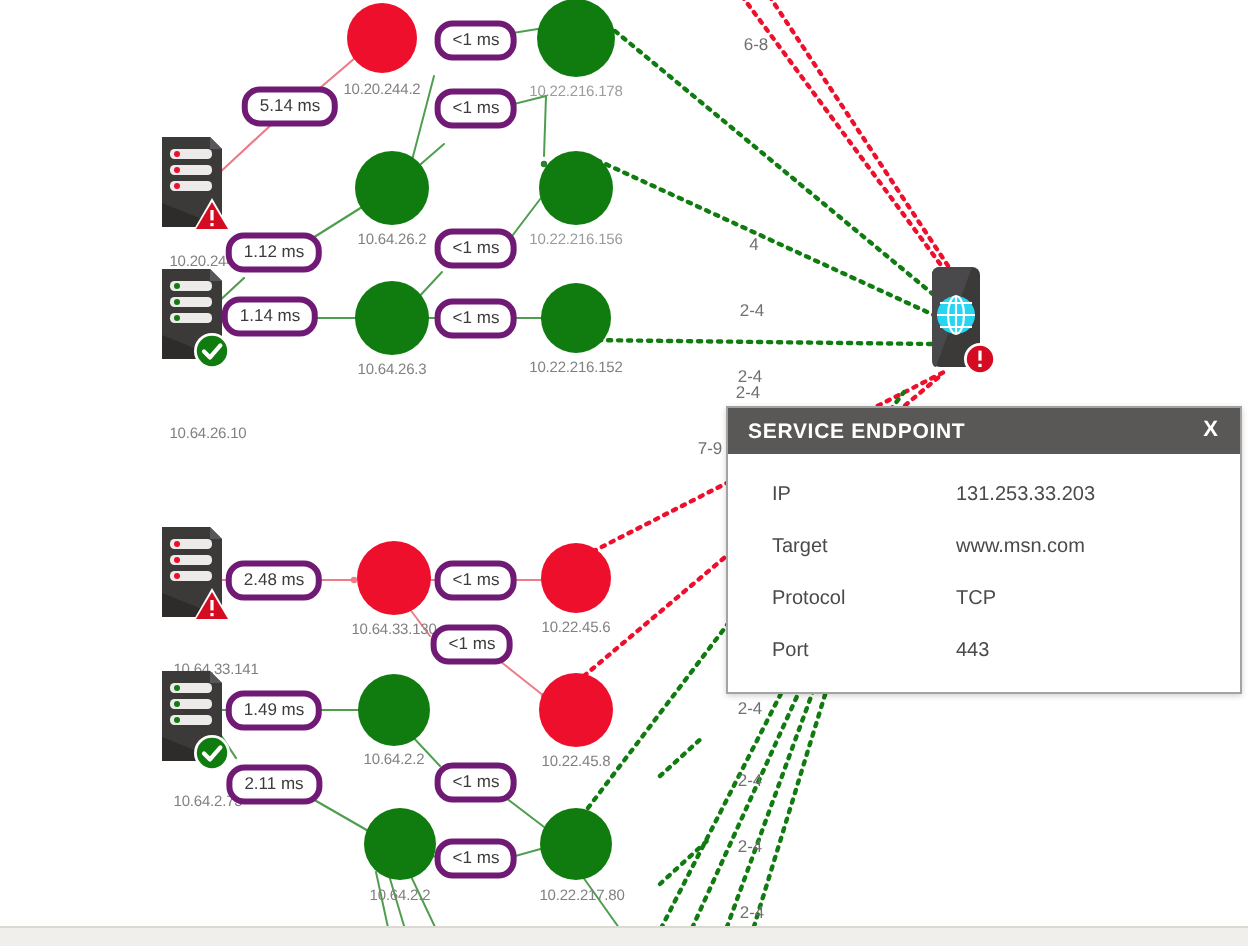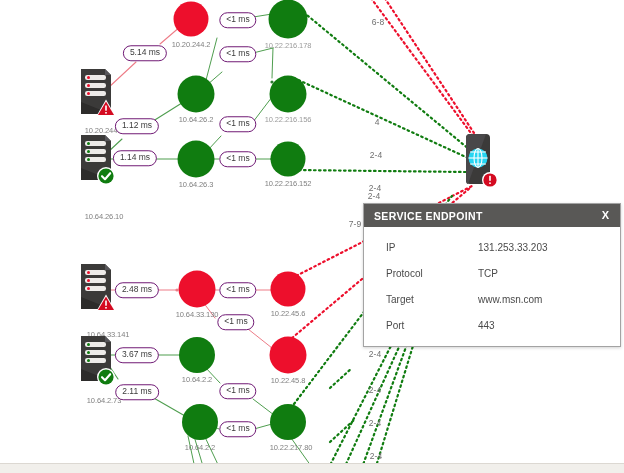--- a/index.html
+++ b/index.html
@@ -43,21 +43,21 @@
     white-space: nowrap;
     letter-spacing: -0.1px;
   }
   .node-label.occluded { color: #9b9b9b; }
 
   
   .pill {
     position: absolute;
     transform: translate(-50%, -50%);
     background: #ffffff;
-    border: 1px solid #701a75;
+    border: 3px solid #701a75;
     border-radius: 9px;
     font-size: 8.5px;
     color: #3b3b3b;
     padding: 2px 6px 3px 6px;
     white-space: nowrap;
     line-height: 1;
   }
 
   
   .hop {
@@ -375,21 +375,21 @@
   <div class="pill" style="left:238px; top:20px;">&lt;1 ms</div>
   <div class="pill" style="left:238px; top:54px;">&lt;1 ms</div>
   <div class="pill" style="left:137px; top:126px;">1.12 ms</div>
   <div class="pill" style="left:238px; top:124px;">&lt;1 ms</div>
   <div class="pill" style="left:135px; top:158px;">1.14 ms</div>
   <div class="pill" style="left:238px; top:159px;">&lt;1 ms</div>
 
   <div class="pill" style="left:137px; top:290px;">2.48 ms</div>
   <div class="pill" style="left:238px; top:290px;">&lt;1 ms</div>
   <div class="pill" style="left:236px; top:322px;">&lt;1 ms</div>
-  <div class="pill" style="left:137px; top:355px;">3.67 ms</div>
+  <div class="pill" style="left:137px; top:355px;">1.49 ms</div>
   <div class="pill" style="left:238px; top:391px;">&lt;1 ms</div>
   <div class="pill" style="left:137px; top:392px;">2.11 ms</div>
   <div class="pill" style="left:238px; top:429px;">&lt;1 ms</div>
 
   <div class="hop" style="left:378px; top:22px;">6-8</div>
   <div class="hop" style="left:377px; top:122px;">4</div>
   <div class="hop" style="left:376px; top:155px;">2-4</div>
   <div class="hop" style="left:375px; top:188px;">2-4</div>
   <div class="hop" style="left:355px; top:224px;">7-9</div>
   <div class="hop" style="left:375px; top:354px;">2-4</div>
@@ -404,26 +404,26 @@
     <div id="tooltip-header">
       <span id="tooltip-title">SERVICE ENDPOINT</span>
       <span id="tooltip-close">X</span>
     </div>
     <div id="tooltip-body">
       <div class="tt-row">
         <span class="tt-key">IP</span>
         <span class="tt-val">131.253.33.203</span>
       </div>
       <div class="tt-row">
+        <span class="tt-key">Target</span>
+        <span class="tt-val">www.msn.com</span>
+      </div>
+      <div class="tt-row">
         <span class="tt-key">Protocol</span>
         <span class="tt-val">TCP</span>
-      </div>
-      <div class="tt-row">
-        <span class="tt-key">Target</span>
-        <span class="tt-val">www.msn.com</span>
       </div>
       <div class="tt-row">
         <span class="tt-key">Port</span>
         <span class="tt-val">443</span>
       </div>
     </div>
   </div>
 
   <div id="bottom-strip"></div>
 

